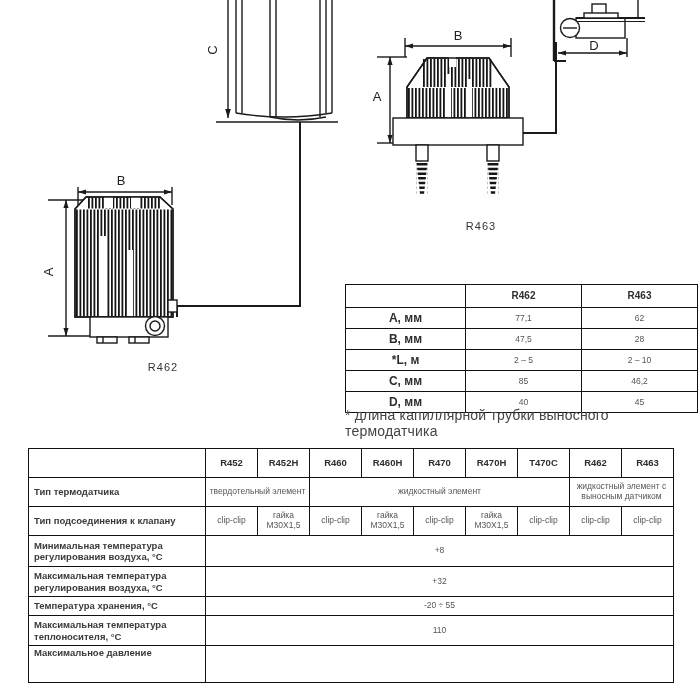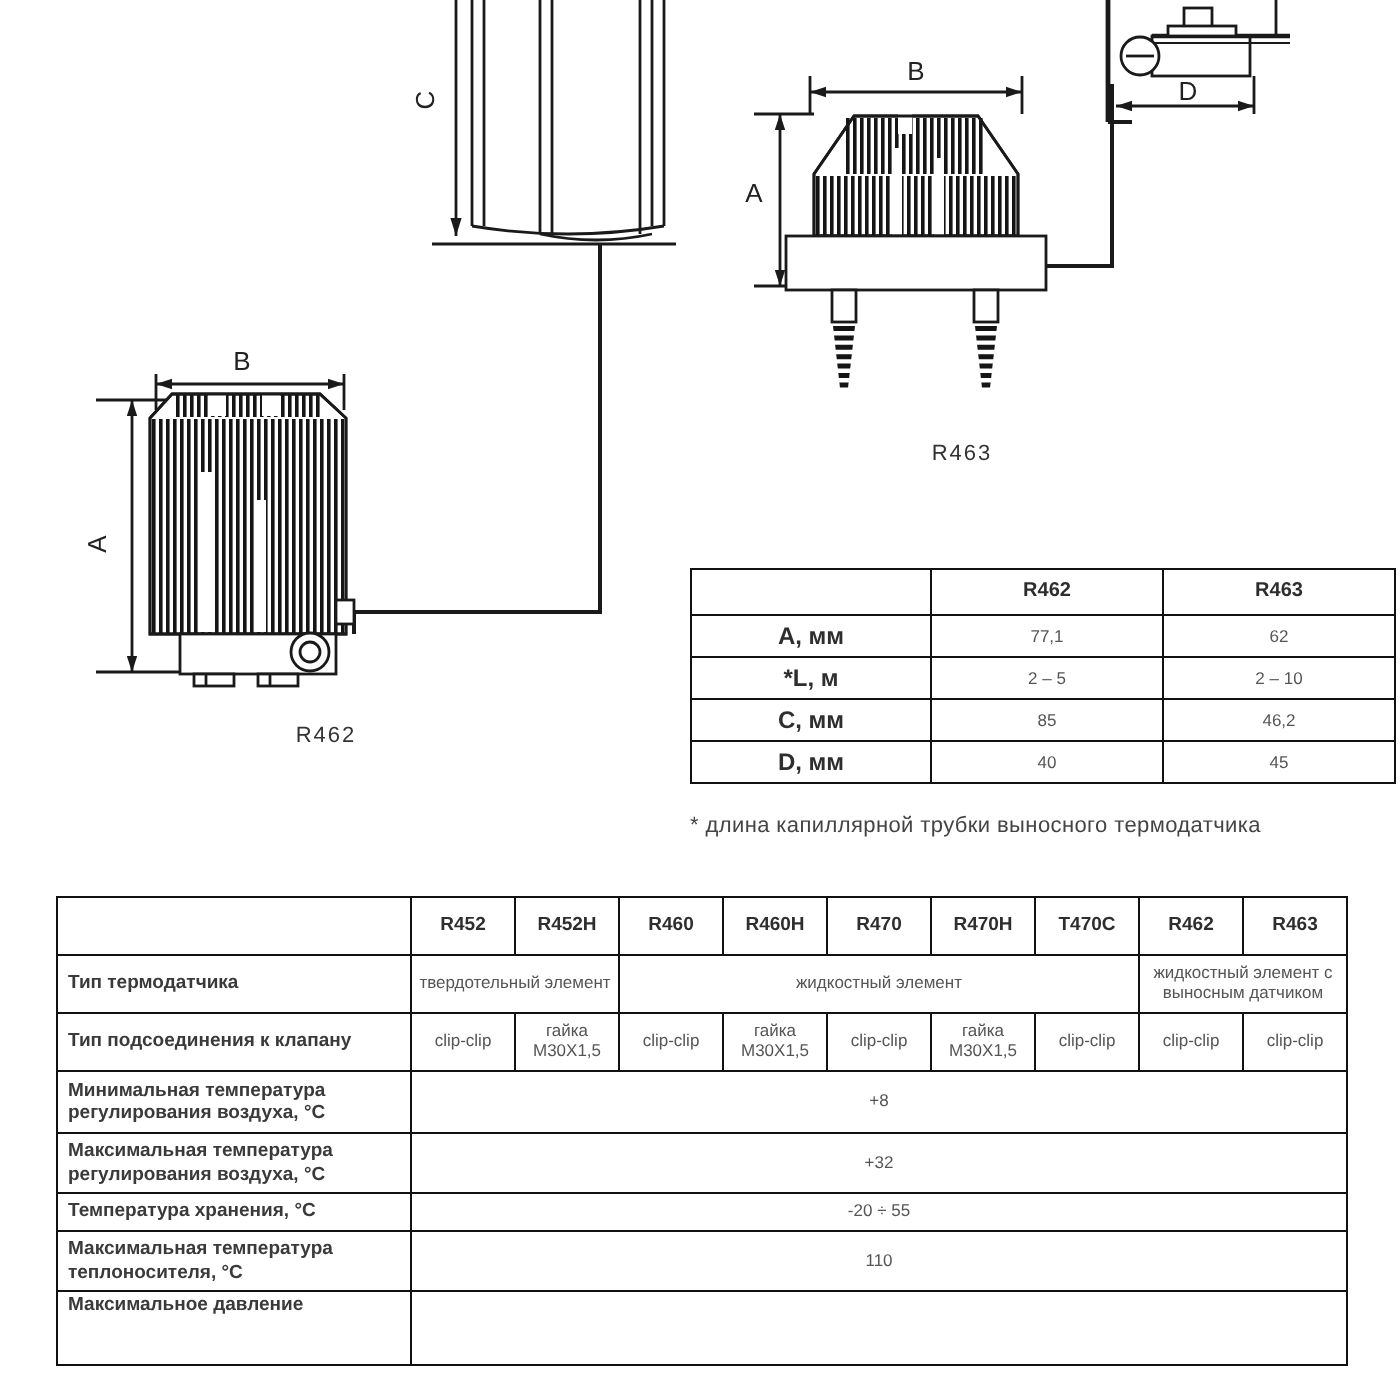--- a/index.html
+++ b/index.html
@@ -16,21 +16,21 @@
   }
   .dim-table td,.dim-table th{
     border:1.8px solid #111;height:20px;padding:0 2px;
     font-size:9.5px;line-height:1.05;vertical-align:middle;
   }
   .dim-table th{height:22px;font-size:10px;font-weight:bold;color:#2e2e2e;text-align:center;}
   .dim-table td.rowlabel{font-weight:bold;color:#2e2e2e;text-align:center;font-size:12px;}
   .dim-table td.val{text-align:center;color:#555;font-size:8.5px;}
   .dim-footnote{
     position:absolute;left:345px;top:407px;width:352px;
-    font-size:11px;color:#444;letter-spacing:.2px;
+    font-size:14px;color:#444;letter-spacing:.2px;
   }
 
   
   .spec-table{
     position:absolute;left:28px;top:448px;width:645px;
     border-collapse:collapse;table-layout:fixed;
   }
   .spec-table td,.spec-table th{
     border:1.8px solid #111;padding:1px 2px;vertical-align:middle;
     font-size:8.5px;line-height:1.12;color:#555;text-align:center;
@@ -194,20 +194,25 @@
       <th></th>
       <th>R462</th>
       <th>R463</th>
     </tr>
     <tr>
       <td class="rowlabel">A, мм</td>
       <td class="val">77,1</td>
       <td class="val">62</td>
     </tr>
     <tr>
+      <td class="rowlabel">B, мм</td>
+      <td class="val">47,5</td>
+      <td class="val">28</td>
+    </tr>
+    <tr>
       <td class="rowlabel">*L, м</td>
       <td class="val">2 – 5</td>
       <td class="val">2 – 10</td>
     </tr>
     <tr style="height:19px;">
       <td class="rowlabel">C, мм</td>
       <td class="val">85</td>
       <td class="val">46,2</td>
     </tr>
     <tr style="height:19px;">

